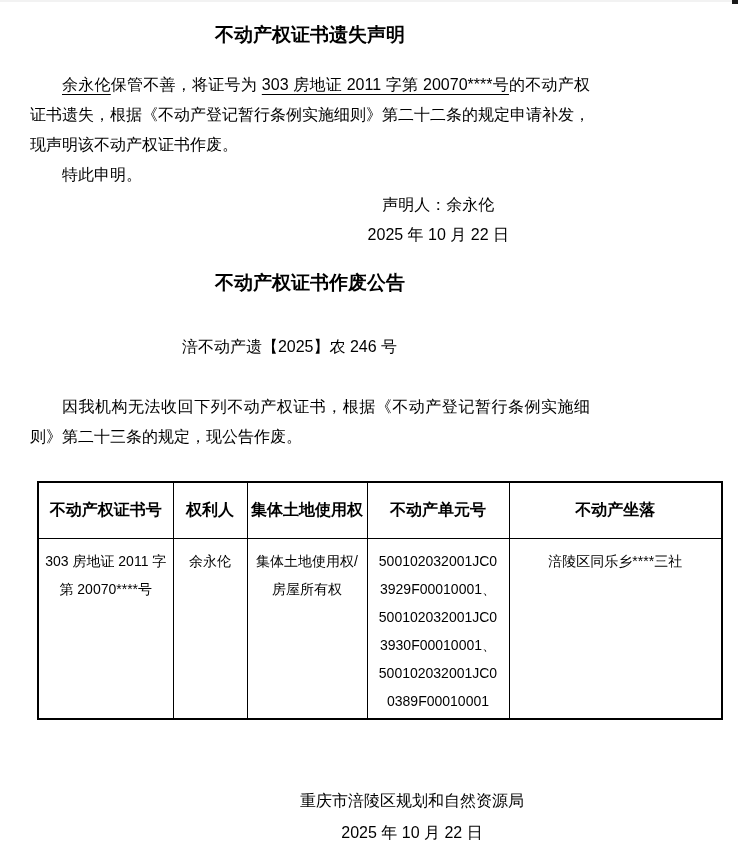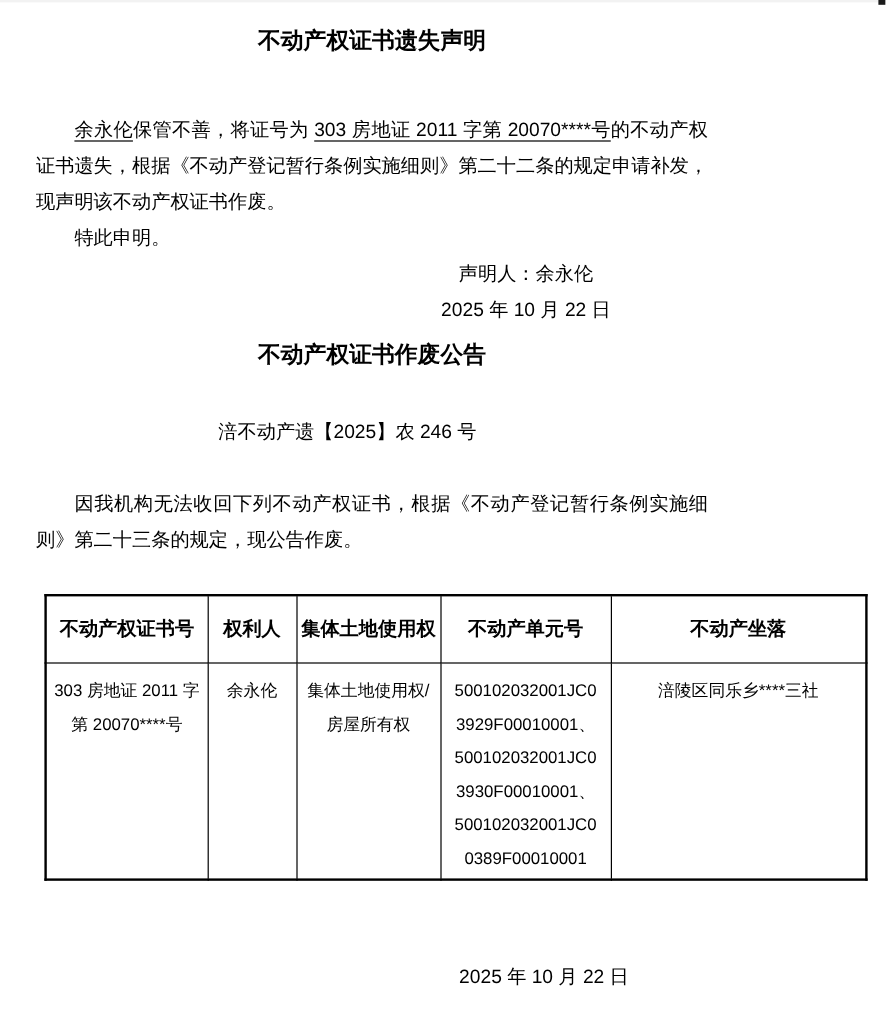--- a/index.html
+++ b/index.html
@@ -6,25 +6,25 @@
   body {
     width: 738px; height: 863px;
     font-family: "Liberation Sans", "DejaVu Sans", sans-serif;
     color: #000; font-size: 16px; position: relative; overflow: hidden;
   }
   .page { padding: 0 30px; box-sizing: border-box; width: 620px; }
   .top-edge { position: absolute; top: 0; left: 0; width: 738px; height: 2px; background: #f2f2f2; }
   .scroll-frag { position: absolute; top: 0; right: 0; width: 6px; height: 4px; background: #1a1a1a; }
   .doc-title { margin: 0; font-size: 19px; font-weight: bold; text-align: center; line-height: 30px; }
   .title-1 { padding-top: 20px; }
-  .title-2 { margin-top: 8px; }
+  .title-2 { margin-top: 18px; }
   p { margin: 0; }
   .body-para { line-height: 30px; text-align: justify; }
   .indent { text-indent: 32px; }
-  .para-1 { margin-top: 44px; }
+  .para-1 { margin-top: 20px; }
   .uline { text-decoration: underline; text-underline-offset: 4px; }
   .declarer-block { width: fit-content; margin: 0 81px 0 auto; text-align: center; line-height: 30px; }
   .doc-number { margin-top: 34px; line-height: 30px; text-align: center; padding-right: 41px; }
   .para-2 { margin-top: 30px; }
   table.cert-table {
     border-collapse: collapse; table-layout: fixed;
     width: 684px; margin: 29px 0 0 7px;
     border: 2px solid #000;
   }
   .cert-table th, .cert-table td { border: 1px solid #000; text-align: center; }
@@ -92,16 +92,17 @@
           <div>3930F00010001、</div>
           <div>500102032001JC0</div>
           <div>0389F00010001</div>
         </td>
         <td>涪陵区同乐乡****三社</td>
       </tr>
     </tbody>
   </table>
 
   <div class="signature-block">
+    <div>重庆市涪陵区规划和自然资源局</div>
     <div>2025 年 10 月 22 日</div>
   </div>
 
 </div>
 
 </body></html>

